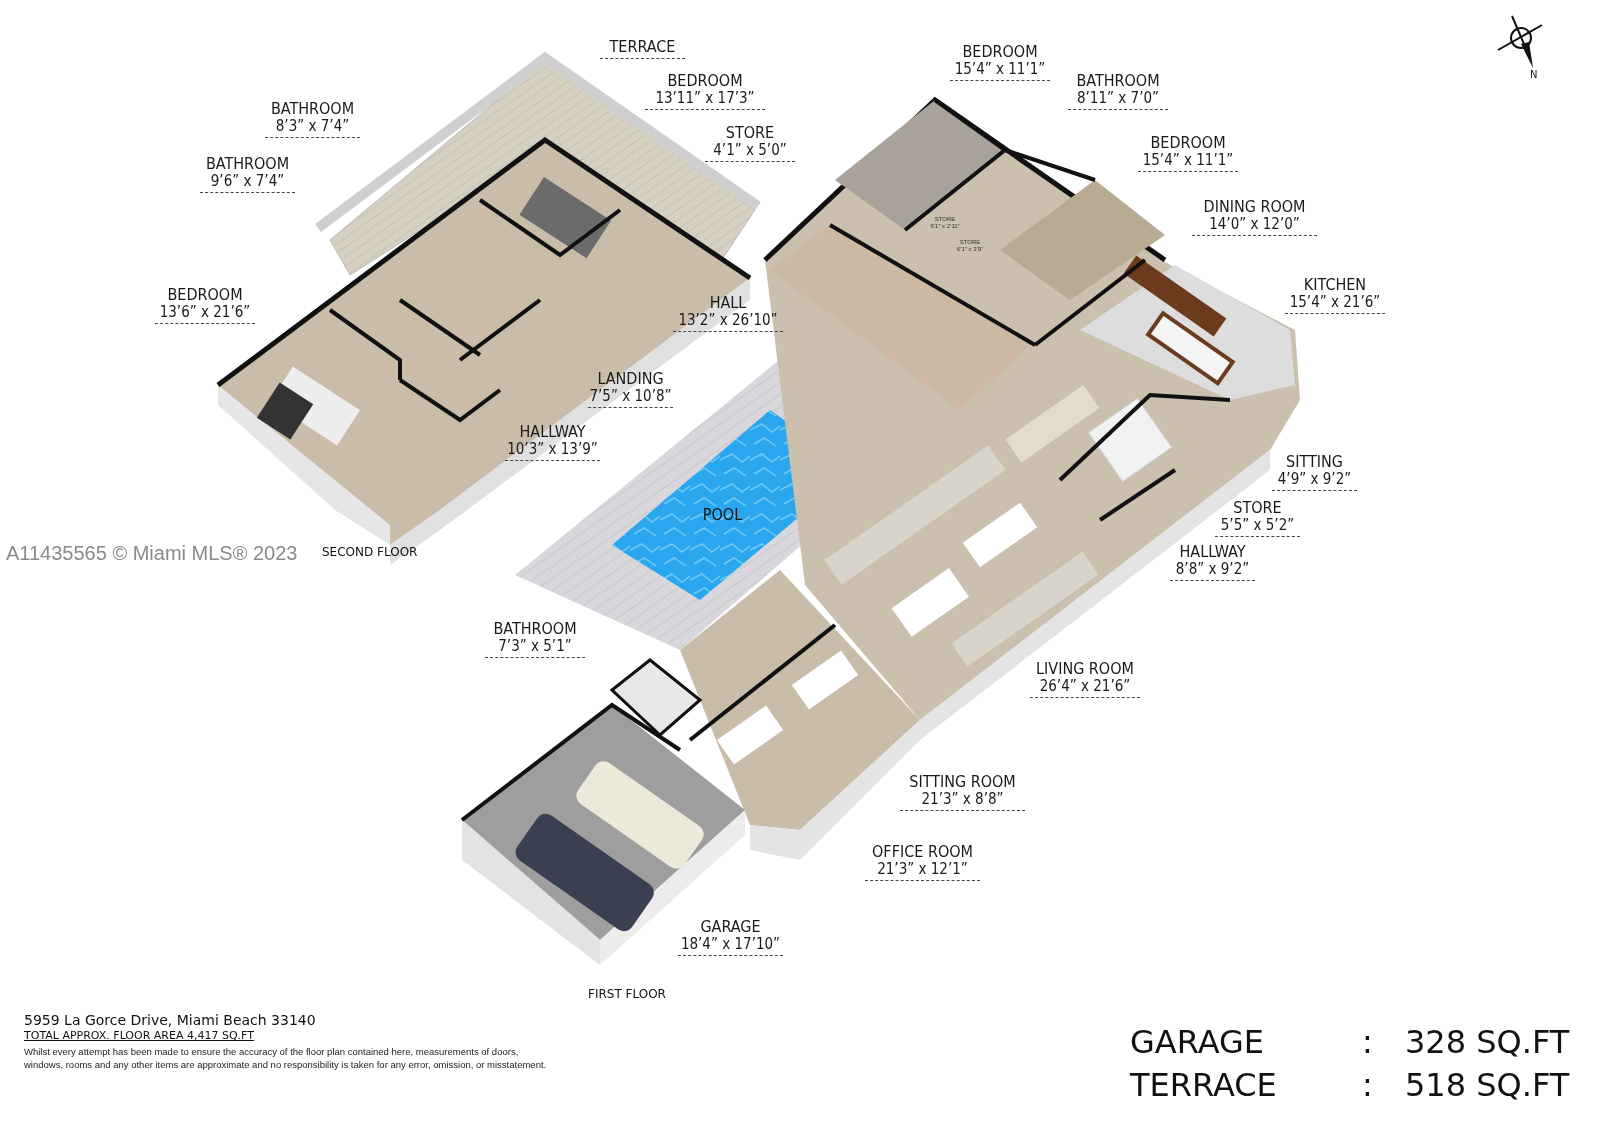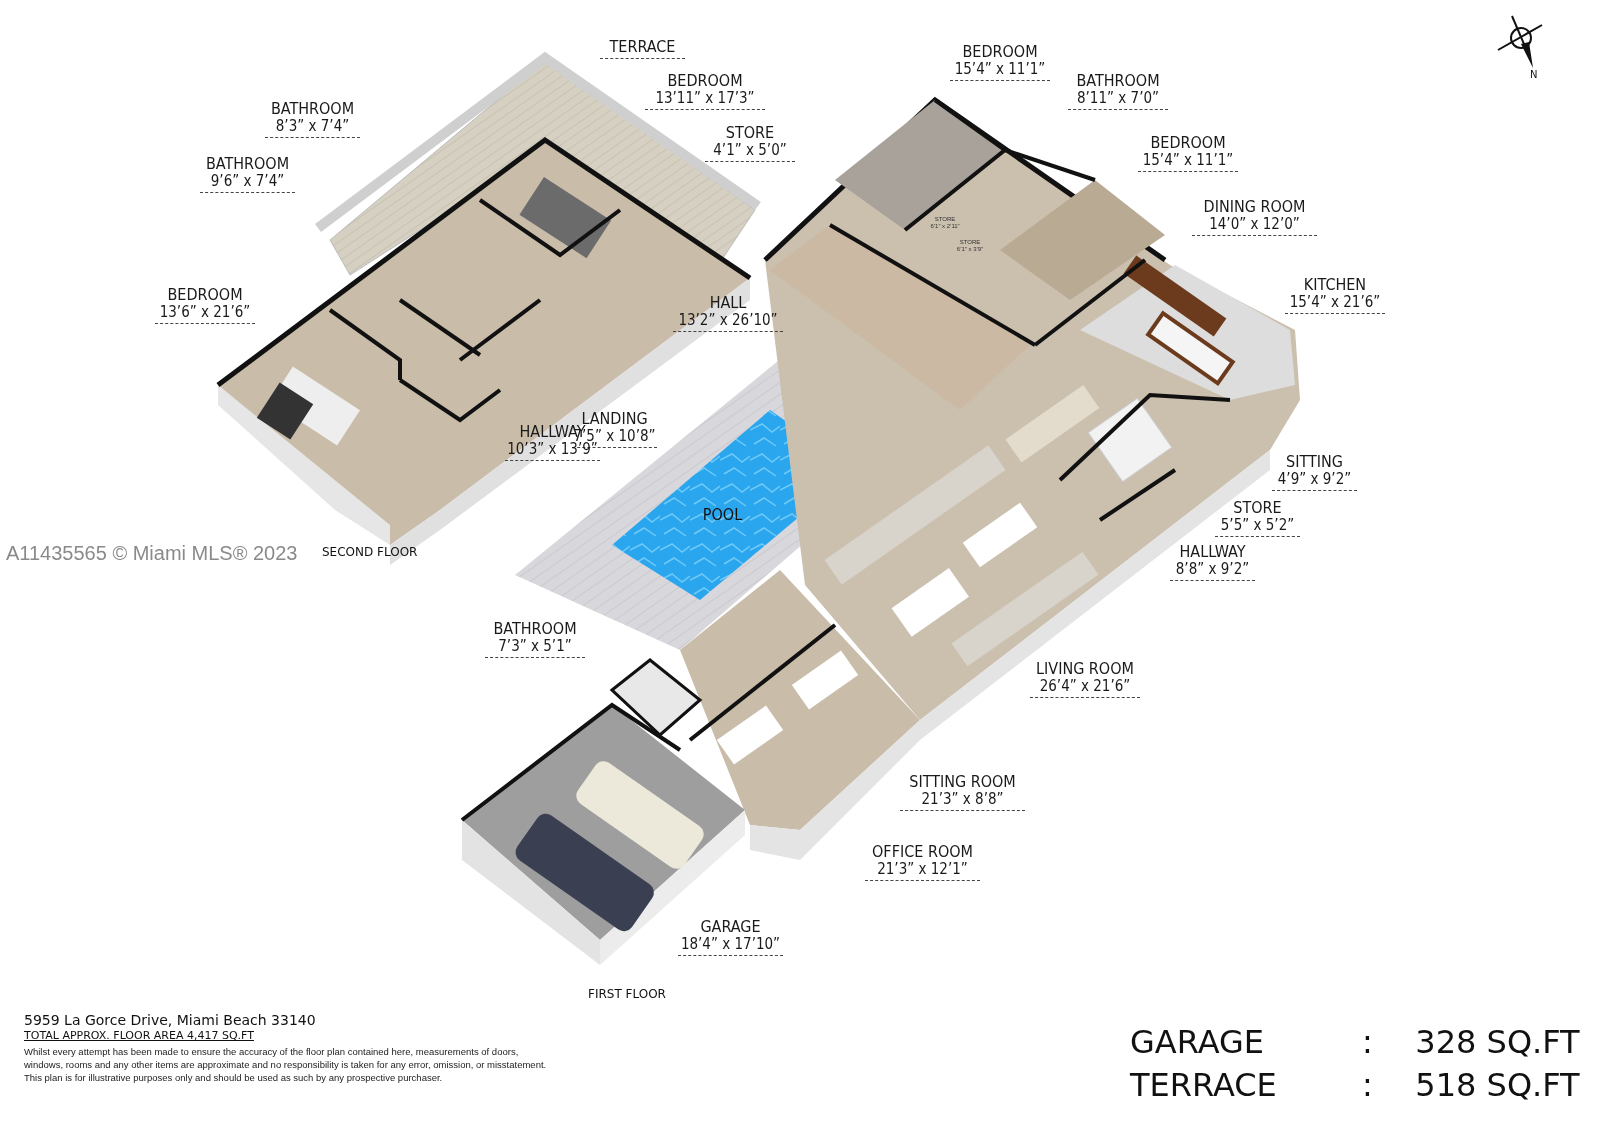--- a/index.html
+++ b/index.html
@@ -11,21 +11,21 @@
   .floor-title { position:absolute; font-family:"DejaVu Sans", sans-serif; font-size:12px; color:#111; }
   .watermark { position:absolute; left:6px; top:542px; font-family:"Liberation Sans", sans-serif; font-size:20px; color:#8a8a8a; }
   .footer { position:absolute; left:24px; top:1012px; width:640px; }
   .footer .addr { font-family:"DejaVu Sans", sans-serif; font-size:14px; }
   .footer .area { font-family:"DejaVu Sans", sans-serif; font-size:11px; margin-top:1px;text-decoration:underline; }
   .footer .disc { font-family:"Liberation Sans", sans-serif; font-size:9.5px; line-height:13px; margin-top:3px; color:#222; }
   .totals { position:absolute; left:1130px; top:1020px; width:460px; font-family:"DejaVu Sans", sans-serif; font-size:32px; }
   .totals .row { display:flex; height:43px; align-items:center; }
   .totals .k { width:200px; }
   .totals .c { width:75px; text-align:center; }
-  .totals .v { flex:1; text-align:center; }
+  .totals .v { flex:1; text-align:left; }
   .compass { position:absolute; left:1492px; top:10px; }
   .small-store { position:absolute; font-size:6px; color:#333; text-align:center; line-height:1.1; }
 </style>
 </head>
 <body>
 
 <svg class="plan" width="1600" height="1130" viewBox="0 0 1600 1130">
   <defs>
     <pattern id="deck" width="8" height="8" patternUnits="userSpaceOnUse" patternTransform="rotate(-35)">
       <rect width="8" height="8" fill="#d6d0c2"></rect>
@@ -145,21 +145,21 @@
   <span class="dim">8’3” x 7’4”</span>
 </div>
 <div class="lbl" style="left:200px;top:155px;width:95px;">
   <span class="name">BATHROOM</span>
   <span class="dim">9’6” x 7’4”</span>
 </div>
 <div class="lbl" style="left:155px;top:286px;width:100px;">
   <span class="name">BEDROOM</span>
   <span class="dim">13’6” x 21’6”</span>
 </div>
-<div class="lbl" style="left:572px;top:370px;width:85px;margin-top:40px;">
+<div class="lbl" style="left:588px;top:370px;width:85px;">
   <span class="name">LANDING</span>
   <span class="dim">7’5” x 10’8”</span>
 </div>
 <div class="lbl" style="left:505px;top:423px;width:95px;">
   <span class="name">HALLWAY</span>
   <span class="dim">10’3” x 13’9”</span>
 </div>
 
 <div class="watermark">A11435565 © Miami MLS® 2023</div>
 <div class="floor-title" style="left:322px;top:545px;">SECOND FLOOR</div>
@@ -234,21 +234,20 @@
 </div>
 
 <div class="floor-title" style="left:560px;top:987px;margin-left:28px;">FIRST FLOOR</div>
 
 <div class="footer">
   <div class="addr">5959 La Gorce Drive, Miami Beach 33140</div>
   <div class="area">TOTAL APPROX. FLOOR AREA 4,417 SQ.FT</div>
   <div class="disc">
     <div>Whilst every attempt has been made to ensure the accuracy of the floor plan contained here, measurements of doors,</div>
     <div>windows, rooms and any other items are approximate and no responsibility is taken for any error, omission, or misstatement.</div>
-    <div>This plan is for illustrative purposes only and should be used as such by any prospective purchaser.</div>
   </div>
 </div>
 
 <div class="totals">
   <div class="row">
     <span class="k">GARAGE</span>
     <span class="c">:</span>
     <span class="v">328 SQ.FT</span>
   </div>
   <div class="row">

